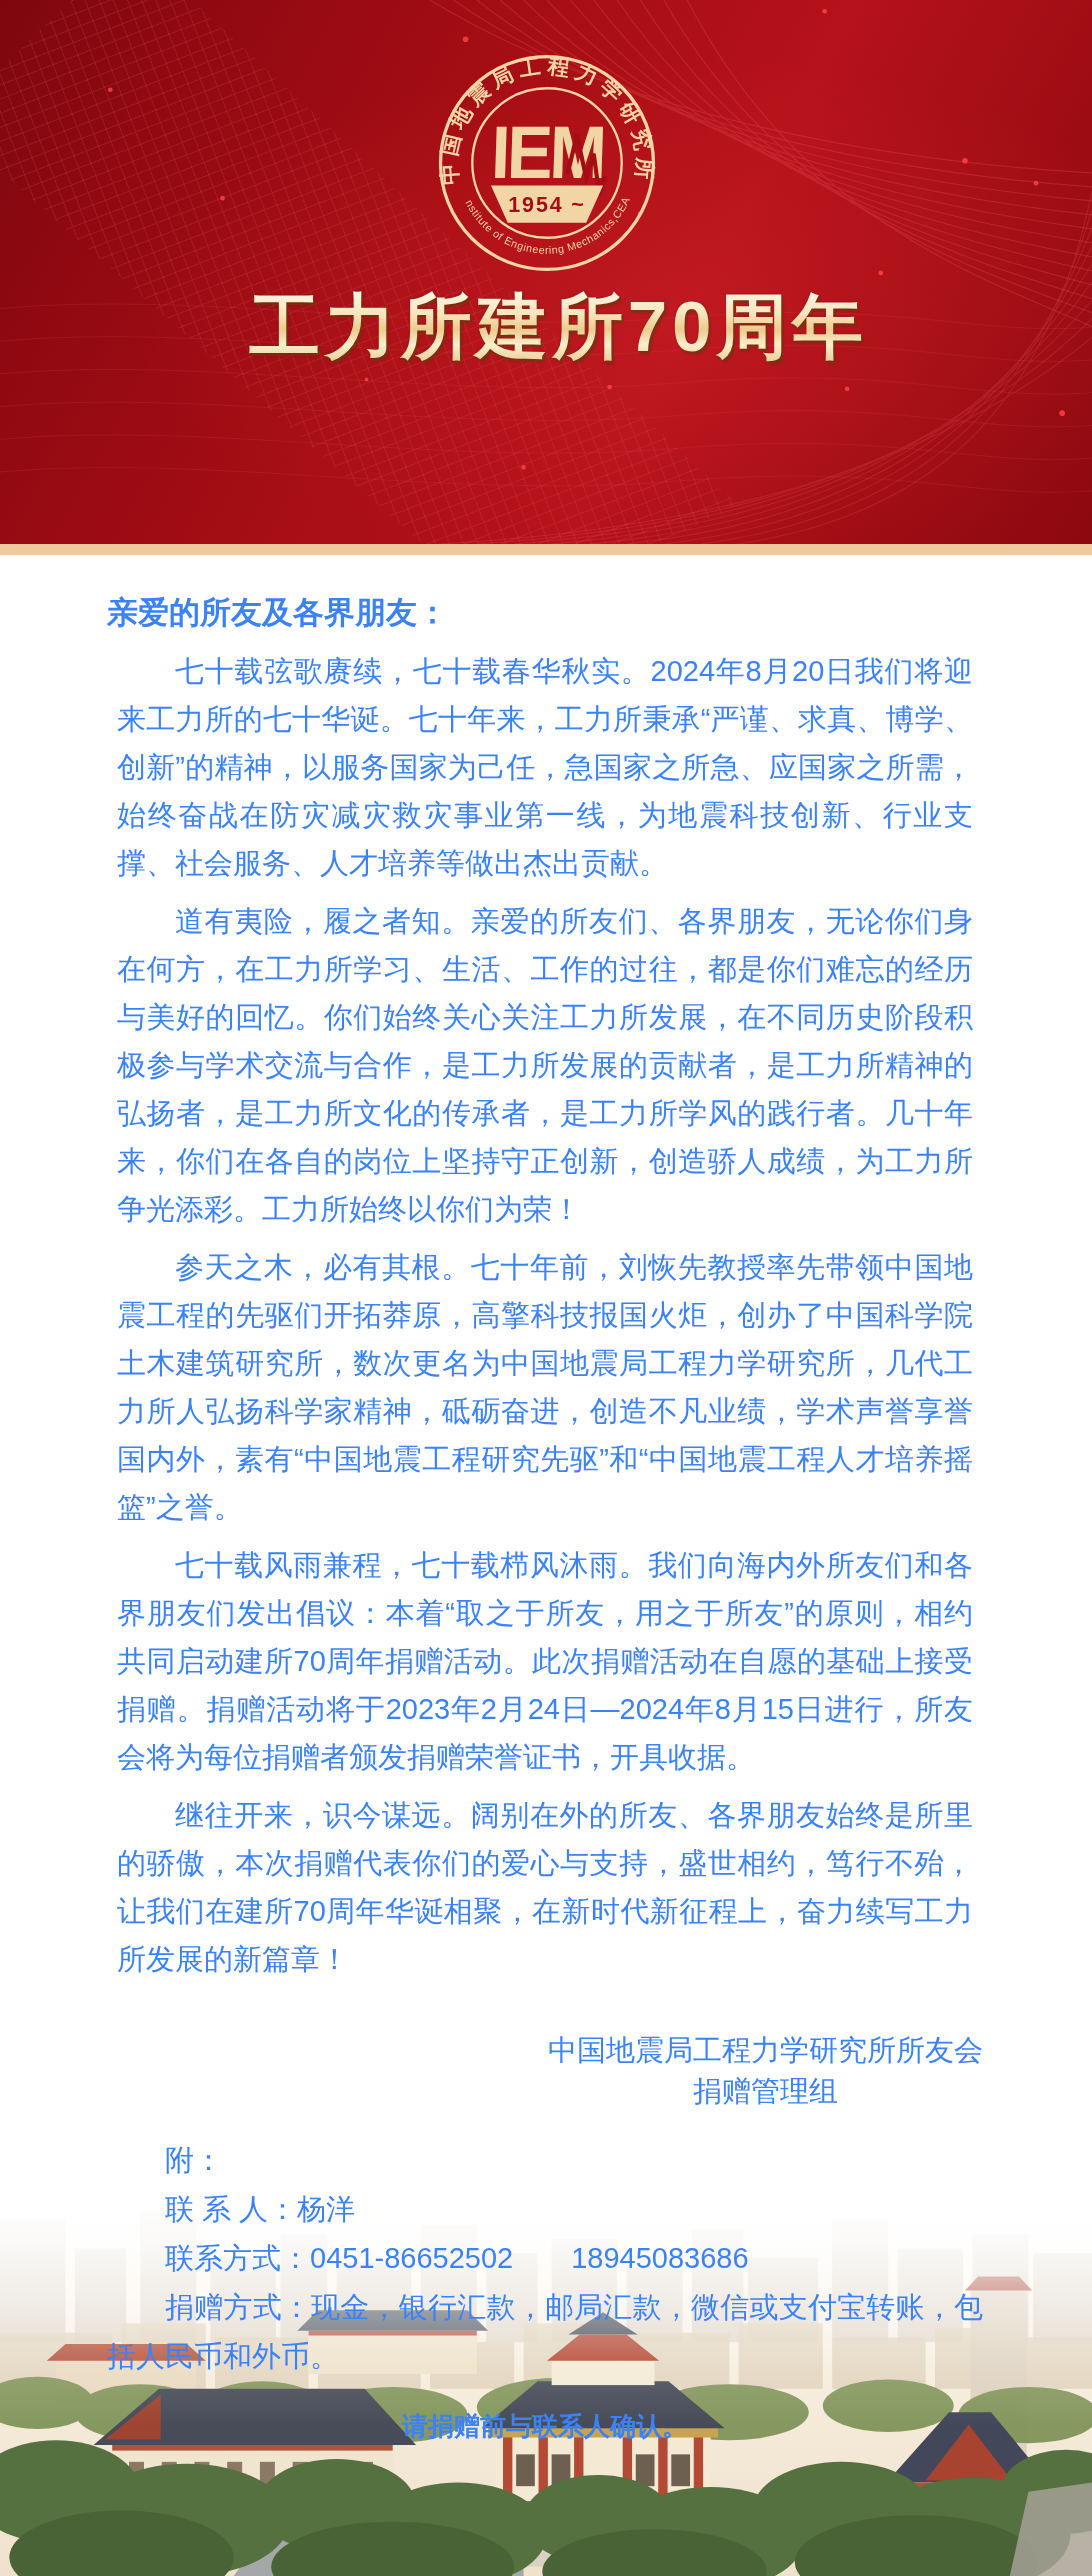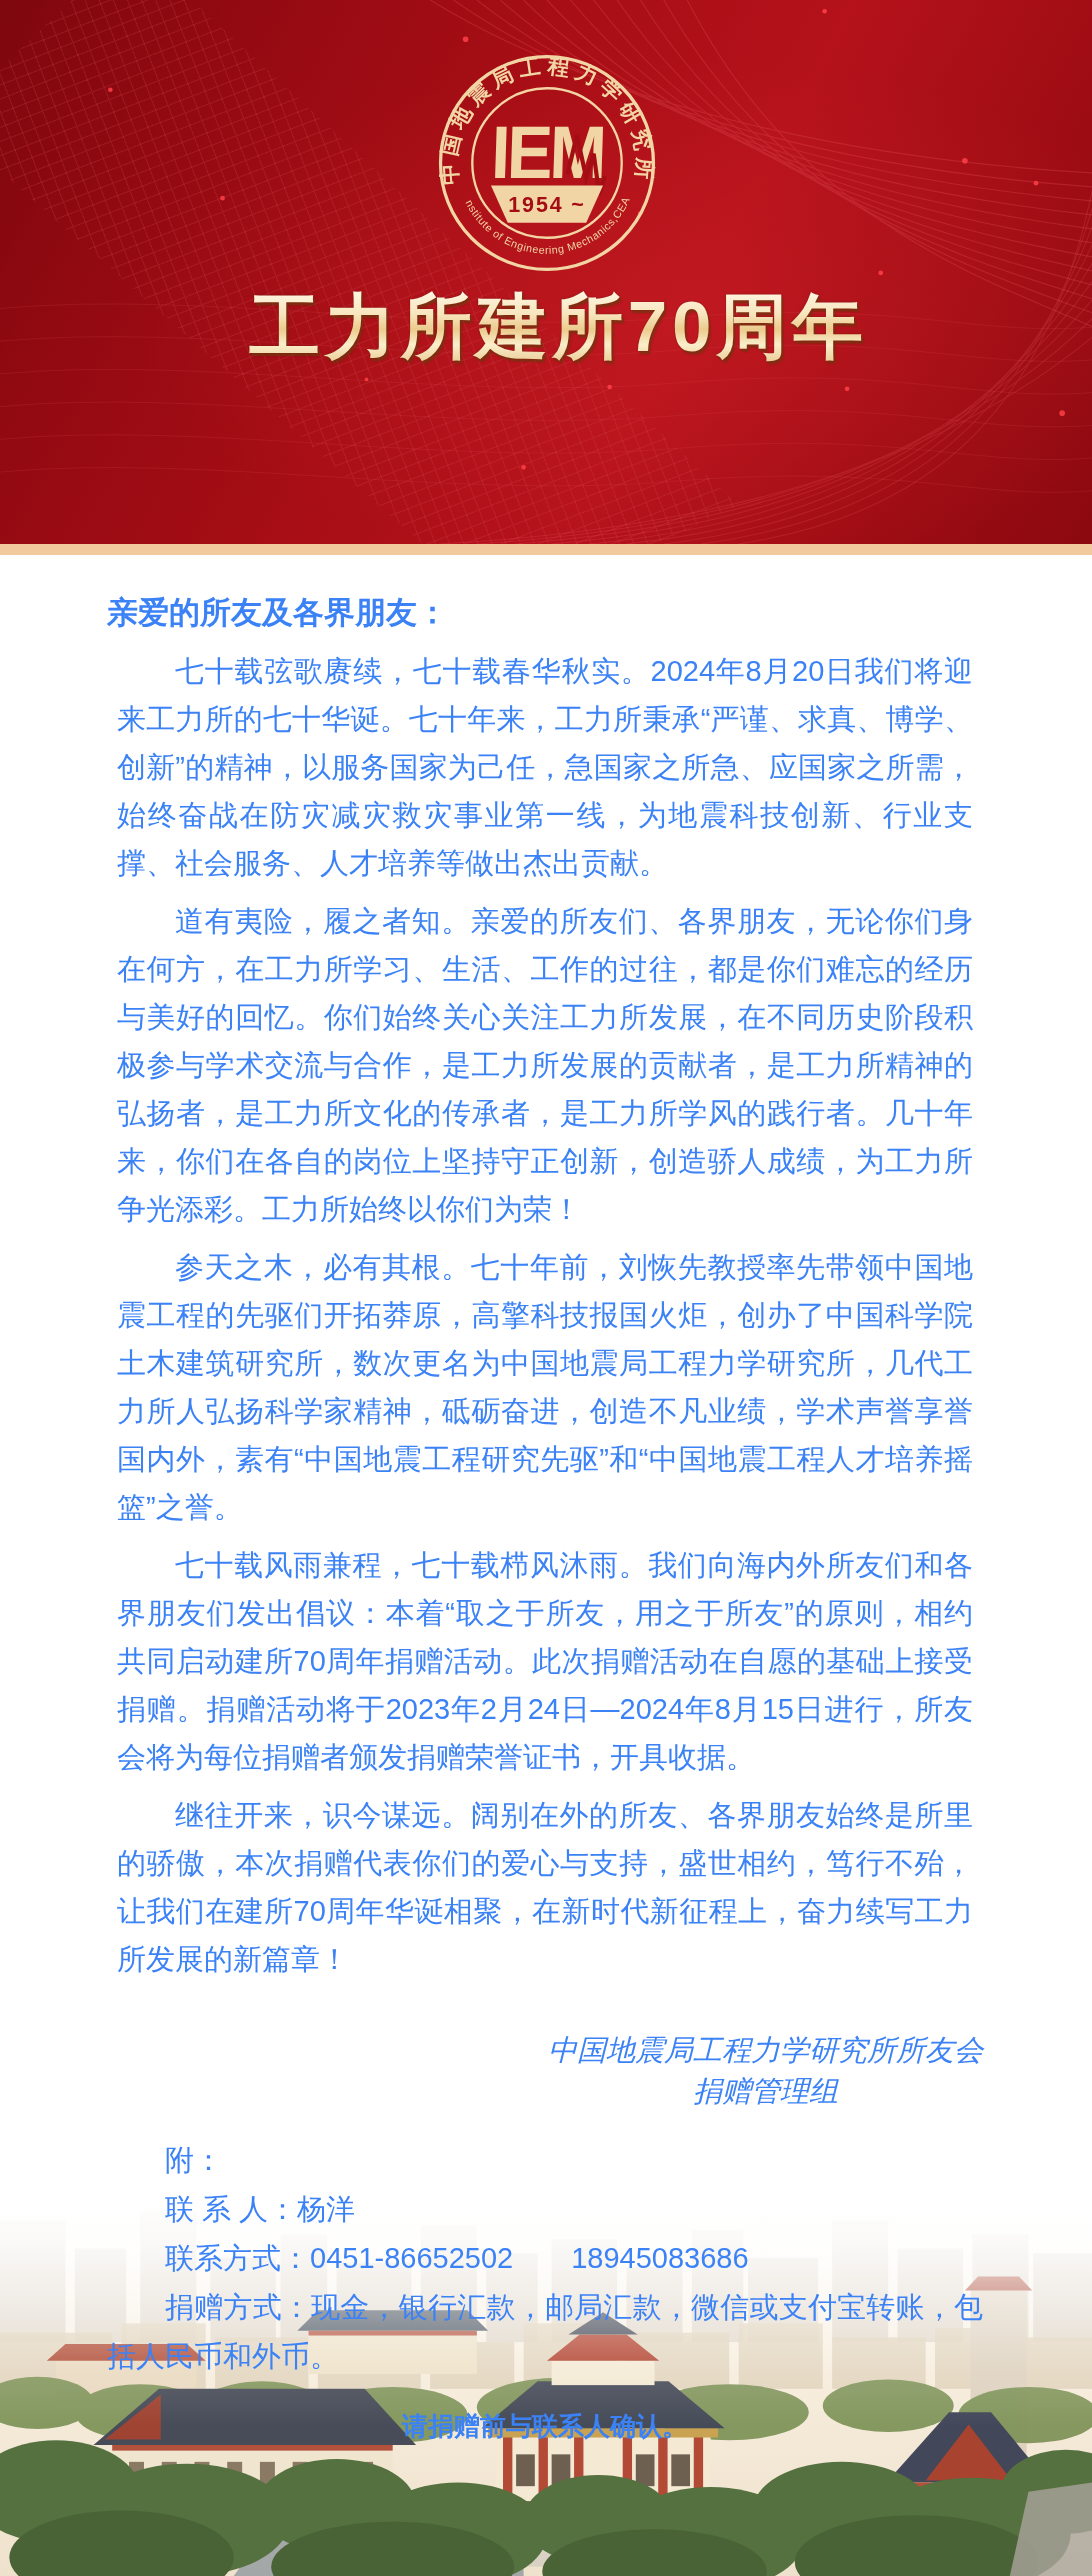--- a/index.html
+++ b/index.html
@@ -36,21 +36,21 @@
 
   
   .content{
     position:relative;z-index:2;
     padding:34px 110px 0 107px;
     font-size:29px;line-height:48px;color:#3b82f6;
     text-align:justify;
   }
   .salutation{margin:0;font-size:31px;font-weight:bold;line-height:48px;}
   .para{margin:10px;text-indent:2em;}
-  .signature{margin:47px 0 0 auto;width:fit-content;text-align:center;line-height:41px;font-style:italic;}
+  .signature{margin:47px 0 0 auto;width:fit-content;text-align:center;line-height:41px;}
   .signature p{margin:0;}
   .appendix{margin-top:24px;line-height:49px;}
   .appendix p{margin:0;text-indent:2em;}
   .note{margin:22.4px 0 0 0;text-align:center;text-indent:0;
         font-size:26px;font-weight:bold;line-height:45px;}
 
   
   .photo{position:absolute;left:0;bottom:0;width:1093px;height:393px;z-index:1;}
   .photo svg{display:block;width:100%;height:100%;}
   .photo-fade{

